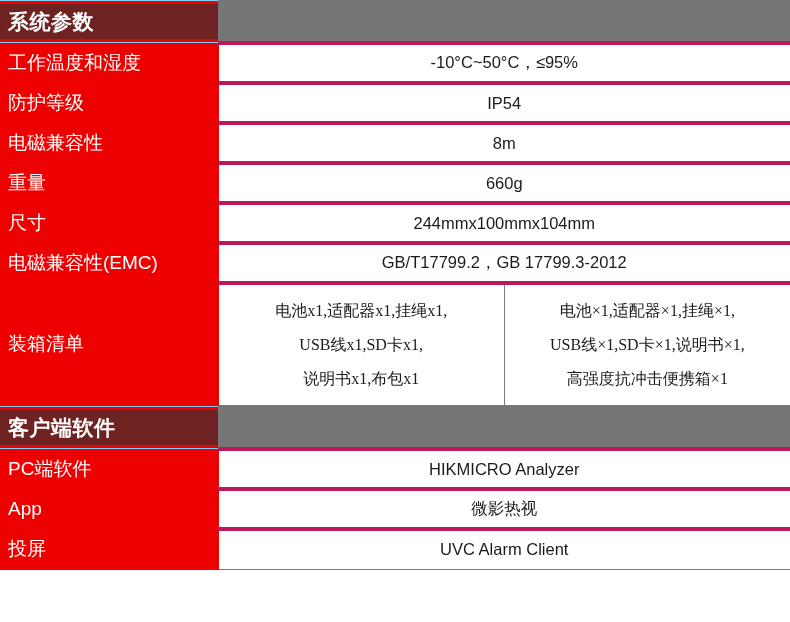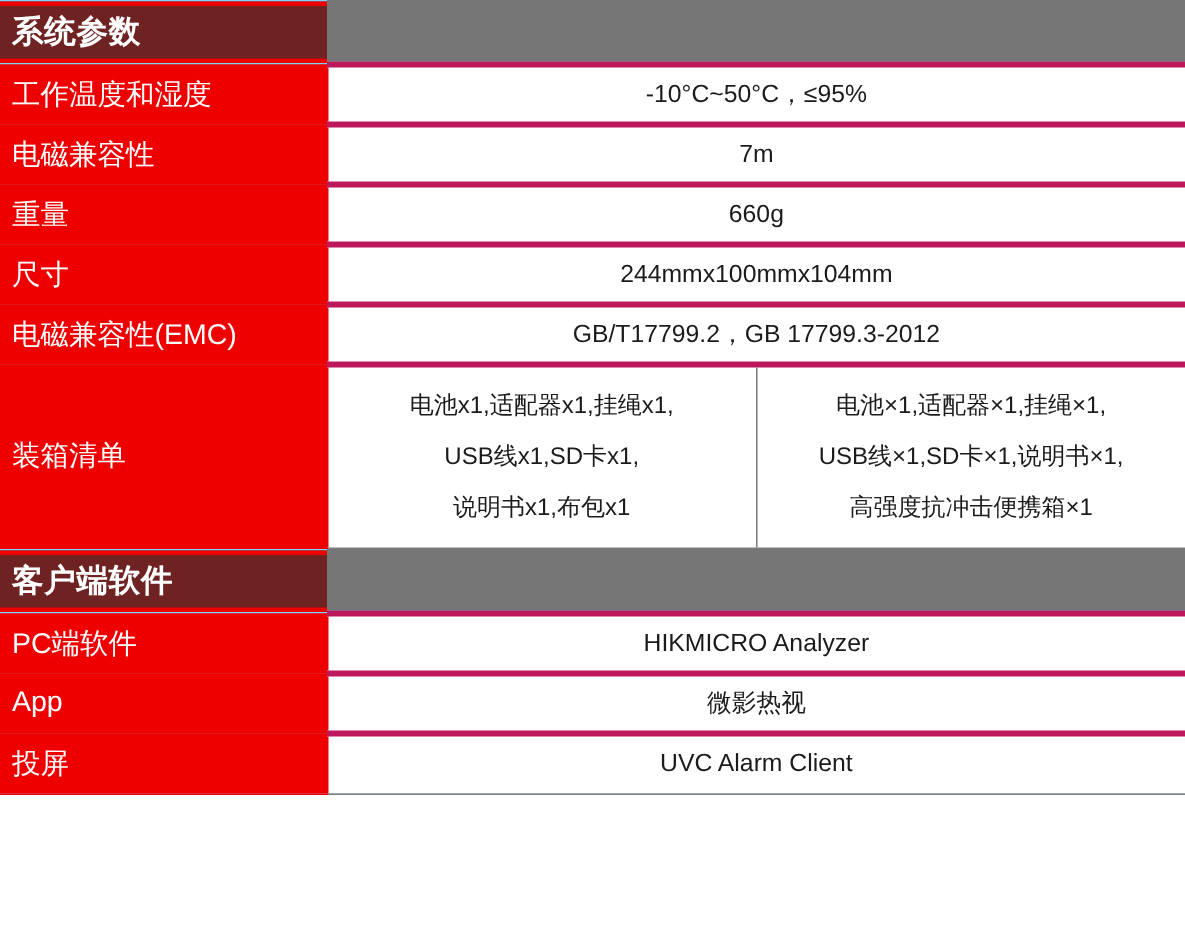--- a/index.html
+++ b/index.html
@@ -106,20 +106,21 @@
     display: flex;
     flex-direction: column;
     align-items: center;
     justify-content: center;
     font-size: 16px;
     line-height: 34px;
     color: #1b1b1b;
     text-align: center;
     padding: 0 6px;
     box-sizing: border-box;
+    font-family: Liberation Serif, serif;
   }
   .packing-col.right-col {
     border-left: 1px solid #7a7a7a;
   }
   tr.packing-row td.value-cell { padding: 0; }
 
   .pack-line { white-space: nowrap; }
 
   
   .tail-space {
@@ -150,24 +151,28 @@
         <td>
           <div class="hdr-gray"></div>
         </td>
       </tr>
 
       <tr class="data-row">
         <td class="label-cell">工作温度和湿度</td>
         <td class="value-cell">-10°C~50°C，≤95%</td>
       </tr>
 
+      <tr class="data-row">
+        <td class="label-cell">防护等级</td>
+        <td class="value-cell">IP54</td>
+      </tr>
 
       <tr class="data-row">
         <td class="label-cell">电磁兼容性</td>
-        <td class="value-cell">7m</td>
+        <td class="value-cell">8m</td>
       </tr>
 
       <tr class="data-row">
         <td class="label-cell">重量</td>
         <td class="value-cell">660g</td>
       </tr>
 
       <tr class="data-row">
         <td class="label-cell">尺寸</td>
         <td class="value-cell">244mmx100mmx104mm</td>

